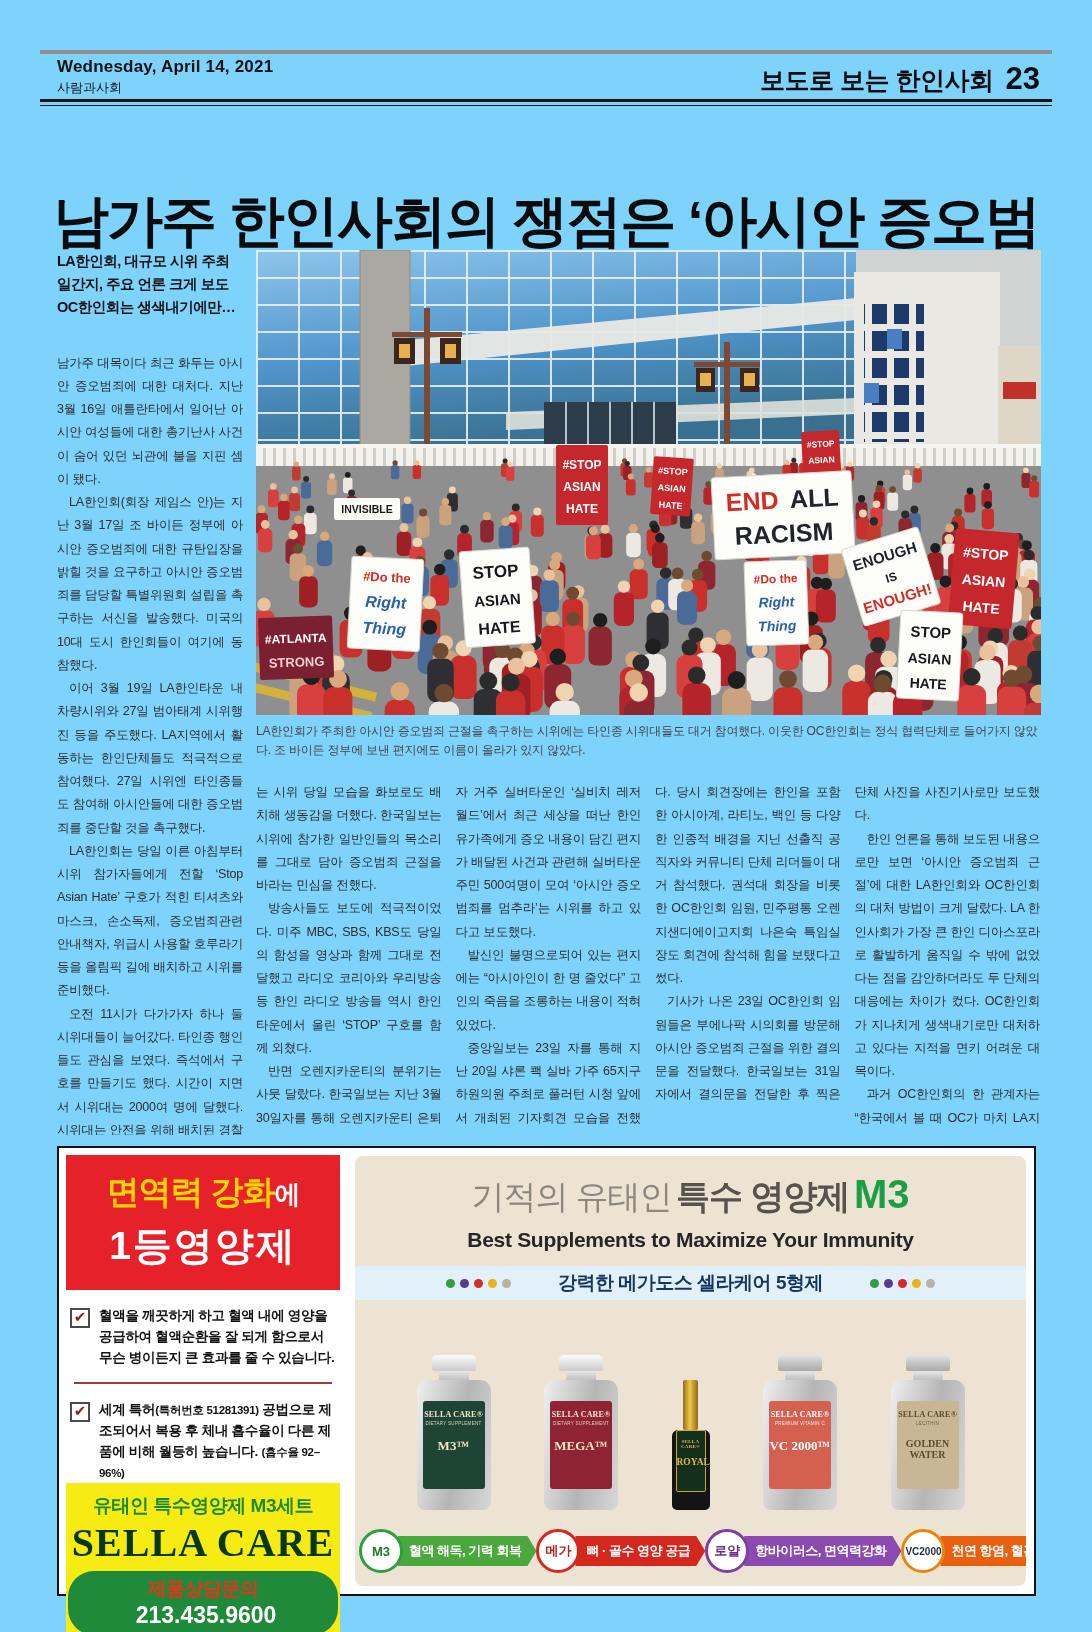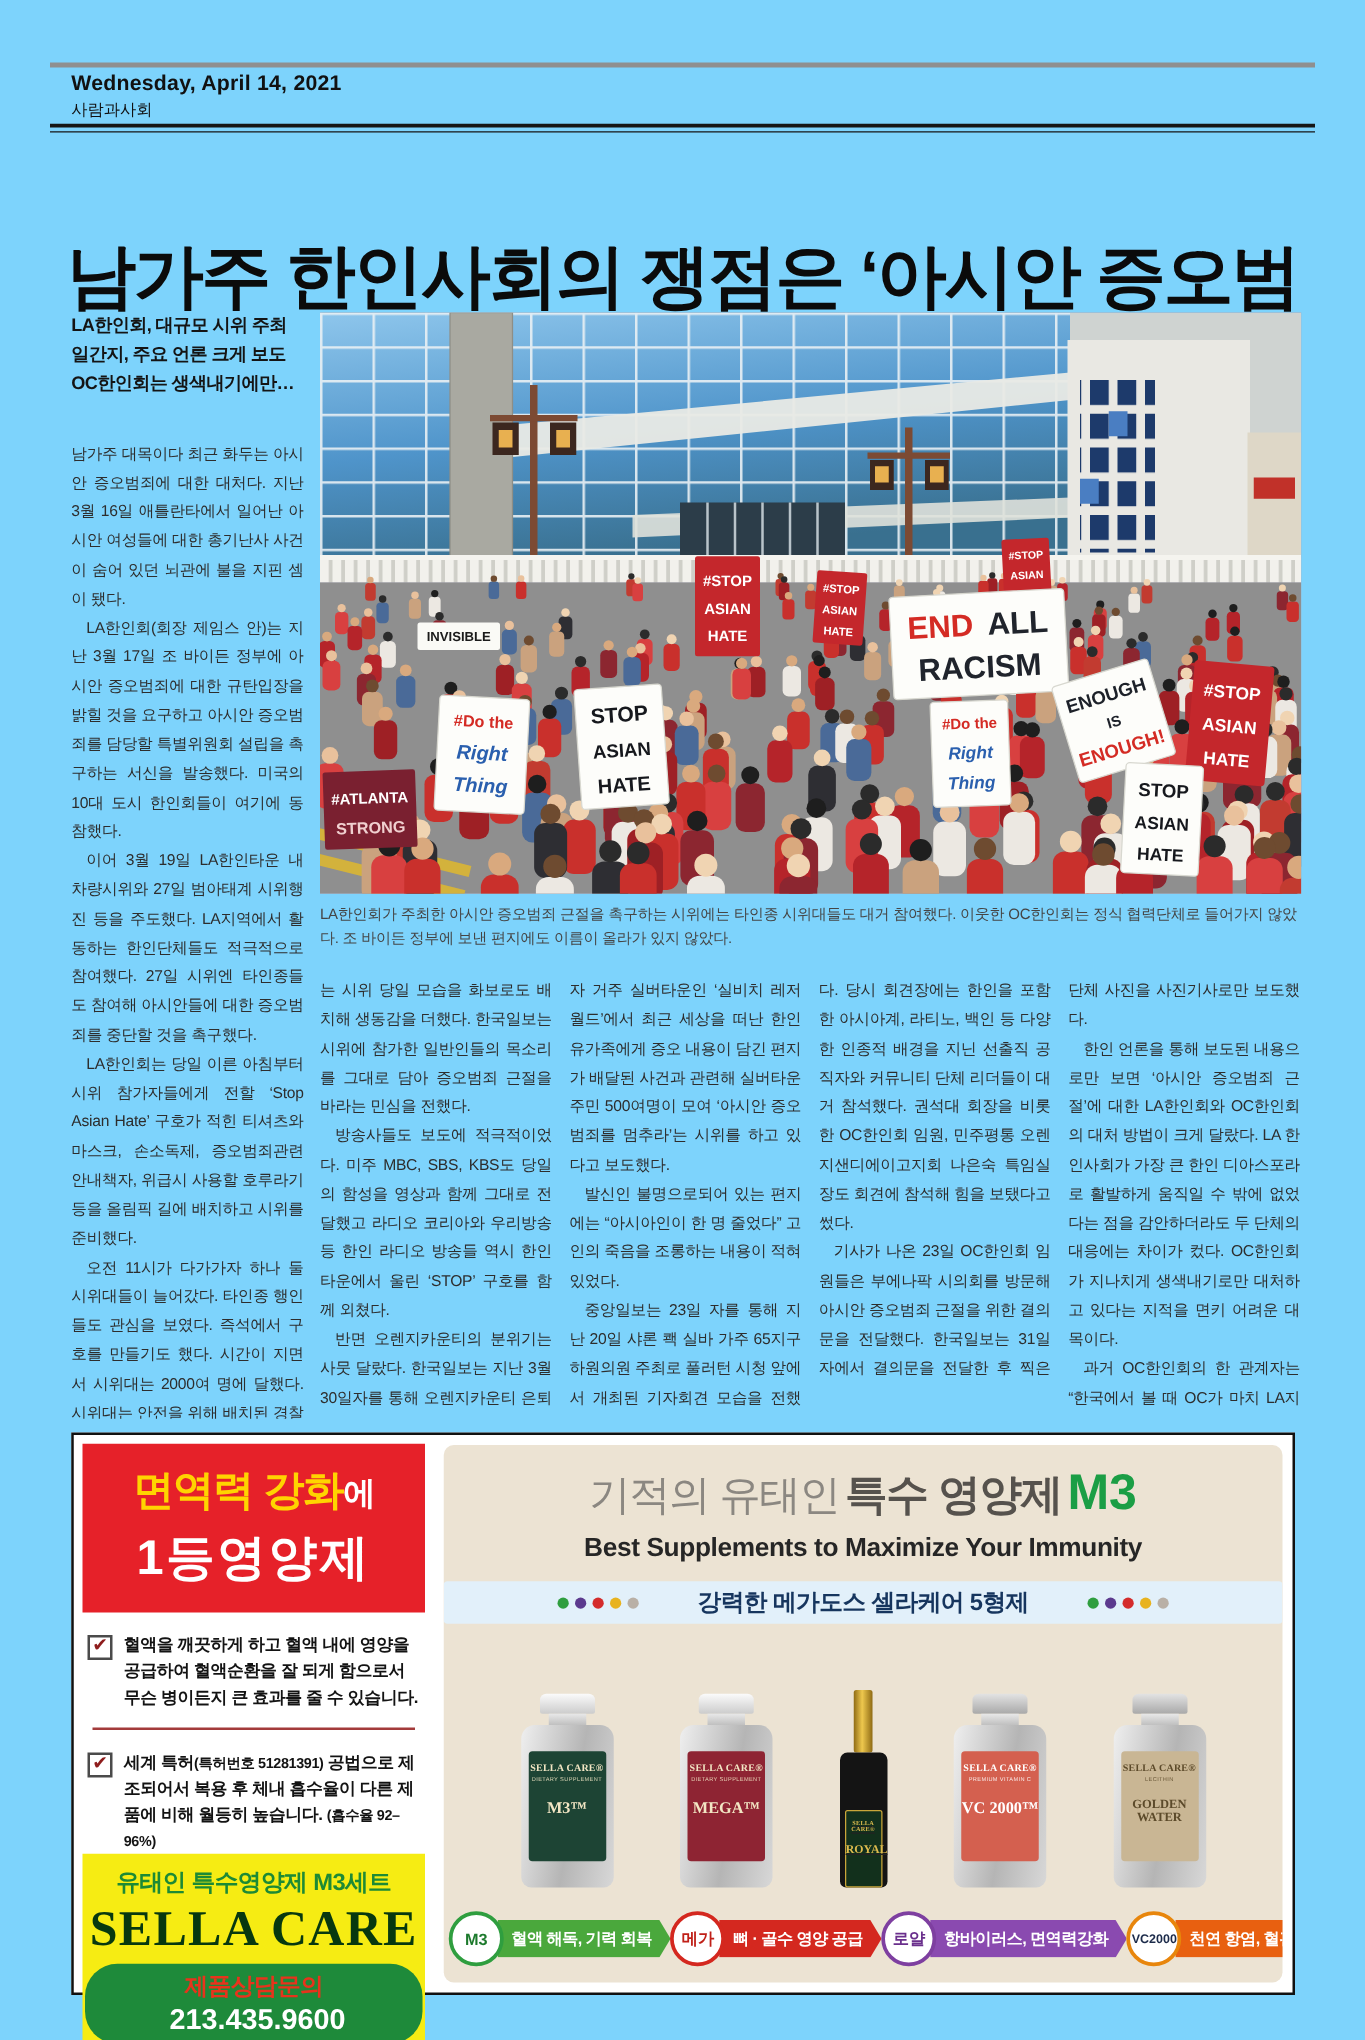--- a/index.html
+++ b/index.html
@@ -67,21 +67,21 @@
   .b-body{width:74px;height:130px;border-radius:11px 11px 8px 8px;
           background:linear-gradient(100deg,#efefef,#b5b5b5 55%,#d8d8d8);
           display:flex;align-items:center;justify-content:center;}
   .b-label{width:62px;height:88px;border-radius:3px;color:#f2e6c4;text-align:center;padding-top:9px;box-sizing:border-box;}
   .lb-brand{font-family:"Liberation Serif","DejaVu Serif",serif;font-size:8px;font-weight:bold;letter-spacing:.2px;}
   .lb-sub{font-size:4.5px;margin-top:2px;opacity:.85;letter-spacing:.3px;}
   .lb-name{font-family:"Liberation Serif","DejaVu Serif",serif;font-size:13px;font-weight:bold;margin-top:12px;}
   .lab-m3{background:#1d4434;} .lab-mega{background:#8e2433;}
   .lab-vc{background:#d4604f;color:#fff;} .lab-gold{background:#c9b694;color:#5c4a2a;}
   .r-cap{width:15px;height:50px;background:linear-gradient(90deg,#8f6b14,#eec84e 45%,#8f6b14);border-radius:2px;}
-  .r-body{width:38px;height:108px;background:#141414;border-radius:6px 6px 5px 5px;display:flex;align-items:flex-end;justify-content:center;text-decoration:underline;}
+  .r-body{width:38px;height:80px;background:#141414;border-radius:6px 6px 5px 5px;display:flex;align-items:flex-start;justify-content:center;text-decoration:underline;}
   .r-label{width:30px;height:62px;background:#12301c;border:1px solid #caa63a;border-radius:2px;color:#ddbb4e;text-align:center;padding-top:8px;box-sizing:border-box;}
   .r-label .lb-brand{font-size:5px;}
   .r-label .lb-name{font-size:9.5px;margin-top:8px;}
   .badges{position:absolute;left:4px;right:4px;bottom:13px;display:flex;justify-content:space-evenly;align-items:center;}
   .badge{display:flex;align-items:center;}
   .circ{width:44px;height:44px;border-radius:50%;background:#fff;border:3px solid;display:flex;align-items:center;justify-content:center;
         font-weight:bold;position:relative;z-index:1;box-sizing:border-box;}
   .rib{margin-left:-5px;color:#fff;font-weight:bold;font-size:13px;letter-spacing:-.5px;
        padding:6px 15px 6px 11px;clip-path:polygon(0 0,calc(100% - 9px) 0,100% 50%,calc(100% - 9px) 100%,0 100%);white-space:nowrap;}
   .bg1 .circ{border-color:#2f9e3f;color:#1d7a2d;font-size:13px;} .bg1 .rib{background:#4aa83c;}
@@ -94,20 +94,24 @@
 </head>
 <body>
 
 <div class="page">
 
   <div class="rule-top"></div>
   <div class="hdr">
     <div>
       <div class="hdr-date">Wednesday,  April 14, 2021</div>
       <div class="hdr-section">사람과사회</div>
+    </div>
+    <div class="hdr-right">
+      <span class="hdr-banner">보도로 보는 한인사회</span>
+      <span class="hdr-page">23</span>
     </div>
   </div>
   <div class="rule-mid"></div>
   <div class="rule-mid2"></div>
 
   <h1 class="headline">남가주 한인사회의 쟁점은 ‘아시안 증오범죄 근절’</h1>
 
   <div class="article">
     <div class="col1 bodytext">
       <div class="lead">

